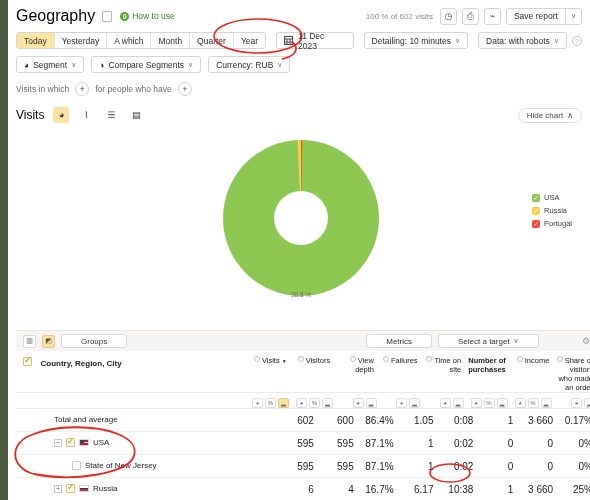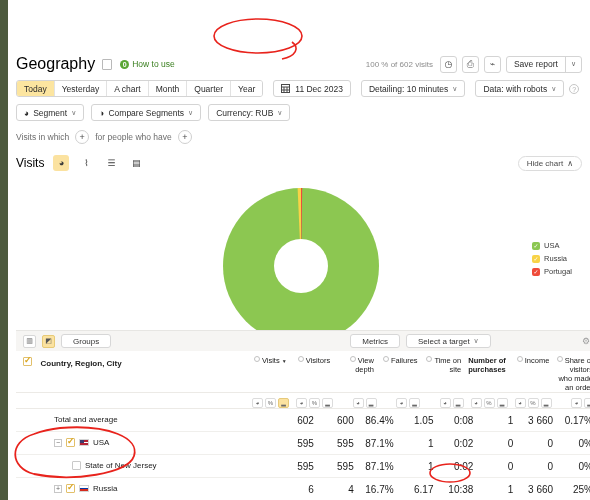--- a/index.html
+++ b/index.html
@@ -14,21 +14,21 @@
     position: relative;
   }
   .leftstrip {
     position:absolute; left:0; top:0; width:8px; height:500px;
     background:#4d5a3e;
   }
   .page { position:absolute; left:8px; top:0; width:582px; height:500px; background:#fff; }
 
   
   .header { padding: 6px 8px 0 8px; }
-  .titlerow { display:flex; align-items:center; height:20px;margin-top:48px; }
+  .titlerow { display:flex; align-items:center; height:20px; }
   .title { font-size:16px; font-weight:400; color:#000; letter-spacing:0px;}
   .flag-ico { width:10px; height:11px; margin-left:7px; border:1px solid #b9b9b9; border-radius:1px; }
   .howto { display:flex; align-items:center; margin-left:8px; color:#3a7f1f; font-size:8.5px; }
   .howto .dot {
     width:9px;height:9px;border-radius:50%;background:#5aa634;color:#fff;
     font-size:7px; line-height:9px; text-align:center; margin-right:3px; font-weight:bold;
   }
   .hdr-right {
     margin-left:auto; display:flex; align-items:center; gap:5px;
   }
@@ -103,21 +103,21 @@
   .legbox { width:8px;height:8px;border-radius:2px; display:flex;align-items:center;justify-content:center;
             color:#fff; font-size:6px; }
 
   
   .tablezone { position:absolute; left:8px; top:330px; width:582px; height:170px; }
   .tbar { height:21px; background:#f6f5f3; border-top:1px solid #e7e6e3; display:flex; align-items:center; padding:0 7px; gap:6px; position:relative;}
   .viewico { width:13px;height:13px;border:1px solid #d7d7d7; border-radius:2px; background:#fff;
              display:flex;align-items:center;justify-content:center;font-size:7px;color:#555; }
   .viewico.active { background:#fbe2a0; border-color:#e7ca77; }
   .groupsbtn { height:14px;border:1px solid #d7d7d7;border-radius:3px;background:#fff;
-               display:flex;align-items:center;padding:0 11px;font-size:8px;color:#333; }
+               display:flex;align-items:center;padding:0 19px;font-size:8px;color:#333; }
   .tbar-right { margin-left:233px; display:flex; align-items:center; gap:6px; }
   .gear { position:absolute; right:8px; top:5px; font-size:9px; color:#9c9c9c; }
 
   .thead { display:flex; border-bottom:1px solid #eceae6; }
   .dimcol { width:232px; padding:6px 0 0 7px; }
   .dimcol .dimlabel { font-size:8px; font-weight:bold; color:#1b1b1b; }
   .metcols { flex:1; display:flex; }
   .mcol { flex:1; text-align:right; padding:5px 5px 0 2px; font-size:7.5px; color:#1b1b1b; line-height:9px;}
   .mcol .ci { display:inline-block; width:6px;height:6px;border:1px solid #c1c1c1;border-radius:50%; margin-right:2px; vertical-align:1px;}
   .mcol.bold { font-weight:bold; }
@@ -182,21 +182,21 @@
           <span class="sep"></span>
           <span class="car">∨</span>
         </div>
       </div>
     </div>
 
     <div class="periodrow">
       <div class="segbtns">
         <div class="sb active">Today</div>
         <div class="sb">Yesterday</div>
-        <div class="sb">A chart</div>
+        <div class="sb">A which</div>
         <div class="sb">Month</div>
         <div class="sb">Quarter</div>
         <div class="sb">Year</div>
       </div>
       <div class="datebtn">
         <svg width="9" height="9" viewBox="0 0 9 9">
           <rect x="0.5" y="0.5" width="8" height="8" fill="none" stroke="#4a4a4a"></rect>
           <line x1="0.5" y1="3" x2="8.5" y2="3" stroke="#4a4a4a"></line>
           <line x1="3" y1="3" x2="3" y2="8.5" stroke="#4a4a4a"></line>
           <line x1="6" y1="3" x2="6" y2="8.5" stroke="#4a4a4a"></line>

